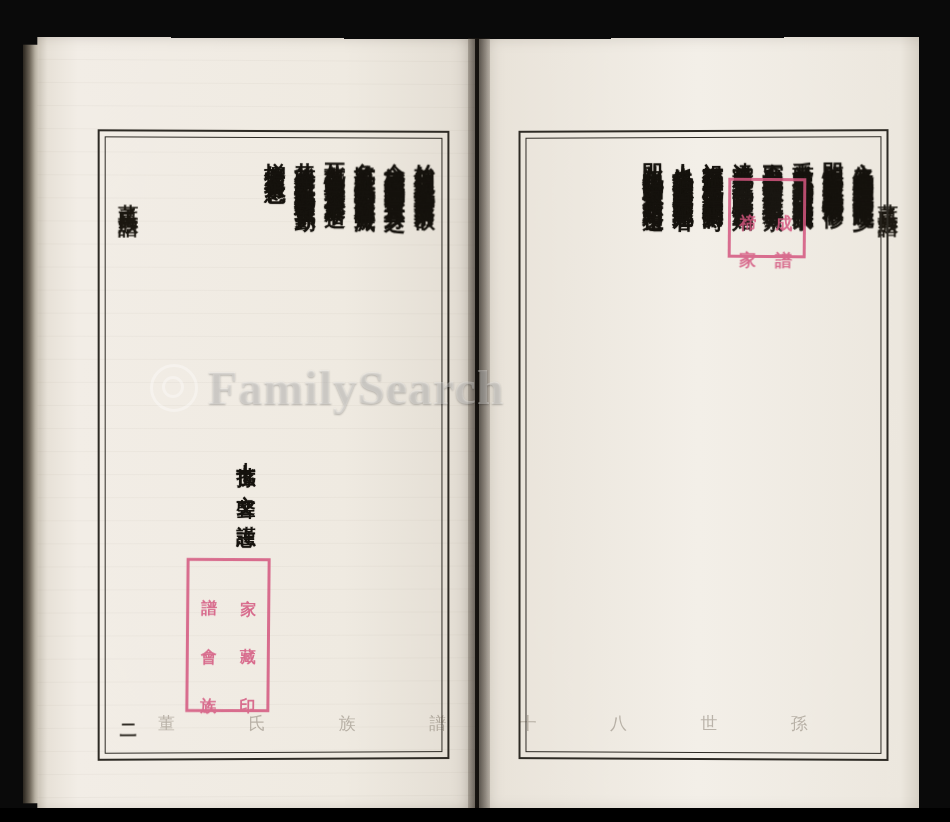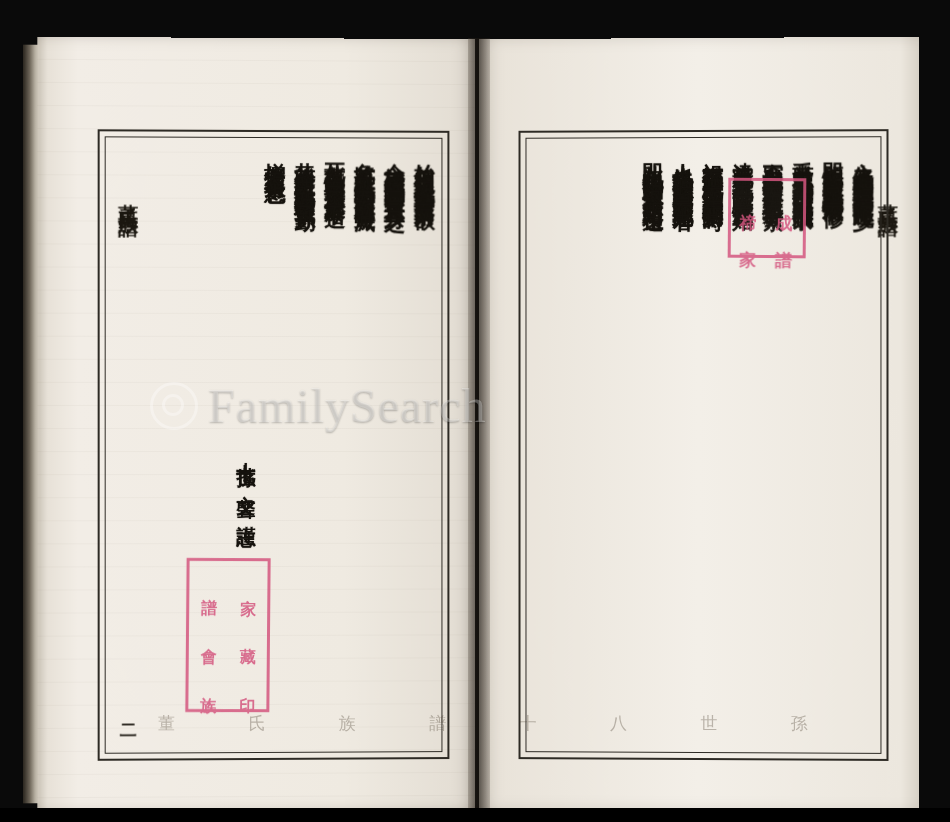--- a/index.html
+++ b/index.html
@@ -166,28 +166,29 @@
     letter-spacing: 0;
   }
   .seal-top-right { left: 690px; top: 140px; width: 72px; height: 74px; }
   .seal-bottom-left { left: 148px; top: 520px; width: 78px; height: 148px; grid-template-rows: 1fr 1fr 1fr; }
   .seal-bottom-left span { font-size: 16px; }
 
   
   .watermark {
     position: absolute;
     left: 150px;
-    top: 378px;
+    top: 360px;
     font-size: 48px;
     font-family: "Liberation Serif", serif;
     color: rgba(255,255,255,0.30);
     letter-spacing: 1px;
     text-shadow: 0 1px 2px rgba(0,0,0,.25);
     pointer-events: none;
     user-select: none;
+    font-weight: bold;
   }
   .watermark .wm-icon {
     display: inline-block;
     width: 42px; height: 42px;
     border-radius: 50%;
     border: 3px solid rgba(255,255,255,.34);
     margin-right: 10px;
     vertical-align: -8px;
     position: relative;
   }

